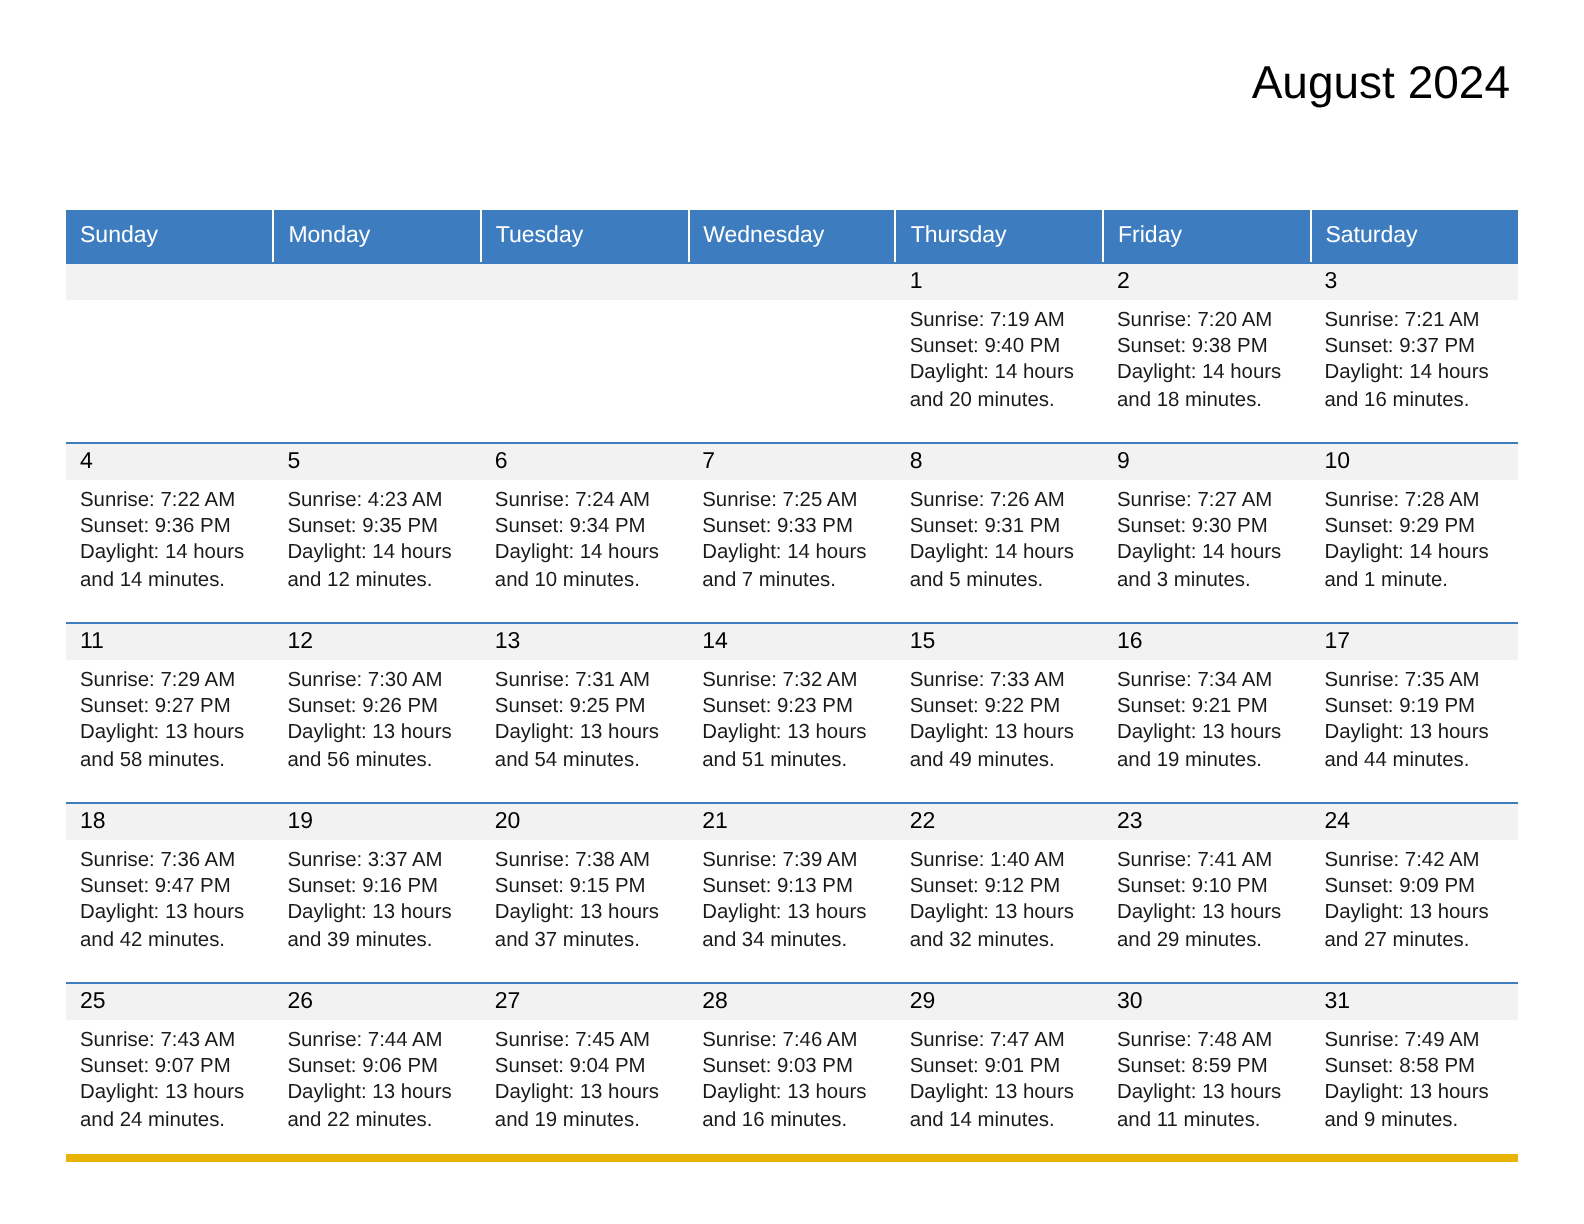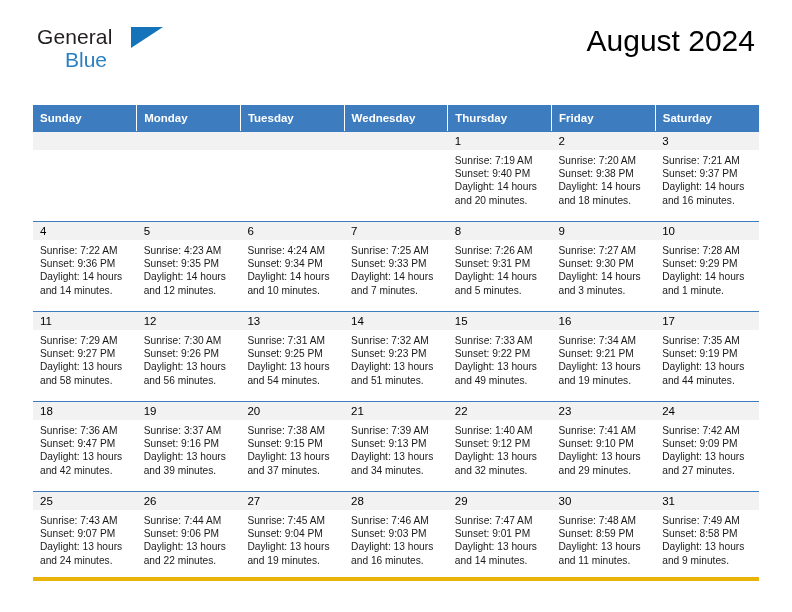--- a/index.html
+++ b/index.html
@@ -58,21 +58,21 @@
     border-left: 32px solid #1574b9;
     border-bottom: 21px solid transparent;
   }
   .title-wrap {
     position: absolute;
     right: 4px;
     top: 24px;
     text-align: right;
   }
   .cal-title {
-    font-size: 30px;
+    font-size: 23px;
     color: #000000;
     line-height: 34px;
     white-space: nowrap;
   }
   .cal-subtitle {
     font-size: 14.5px;
     color: #000000;
     line-height: 20px;
     margin-top: 5px;
     white-space: nowrap;
@@ -84,21 +84,21 @@
     left: 33px;
     top: 105px;
     width: 726px;
     border-collapse: collapse;
     table-layout: fixed;
   }
   .calendar th {
     background: #3d7cbf;
     color: #ffffff;
     font-size: 11.5px;
-    font-weight: bold;
+    font-weight: normal;
     text-align: left;
     padding: 6px 0 6px 7px;
     height: 14px;
     border-right: 1px solid #ffffff;
   }
   .calendar th:last-child { border-right: none; }
 
   .calendar td {
     vertical-align: top;
     padding: 0;
@@ -135,25 +135,20 @@
     border-bottom: 4px solid #eab308;
   }
 </style>
 </head>
 <body>
 
 <div class="page">
 
   <div class="header">
 
-    <div class="brand">
-      <span class="brand-general">General</span>
-      <span class="brand-blue">Blue</span>
-      <span class="brand-flag"></span>
-    </div>
 
     <div class="title-wrap">
       <div class="cal-title">August 2024</div>
     </div>
 
   </div>
 
   <table class="calendar">
     <thead>
       <tr>
@@ -242,21 +237,21 @@
                 <div>Sunset: 9:35 PM</div>
                 <div>Daylight: 14 hours</div>
                 <div>and 12 minutes.</div>
               </div>
             </div>
           </td>
           <td>
             <div class="daycell">
               <div class="daynum-band">6</div>
               <div class="dayinfo">
-                <div>Sunrise: 4:24 AM</div>
+                <div>Sunrise: 7:24 AM</div>
                 <div>Sunset: 9:34 PM</div>
                 <div>Daylight: 14 hours</div>
                 <div>and 10 minutes.</div>
               </div>
             </div>
           </td>
           <td>
             <div class="daycell">
               <div class="daynum-band">7</div>
               <div class="dayinfo">

